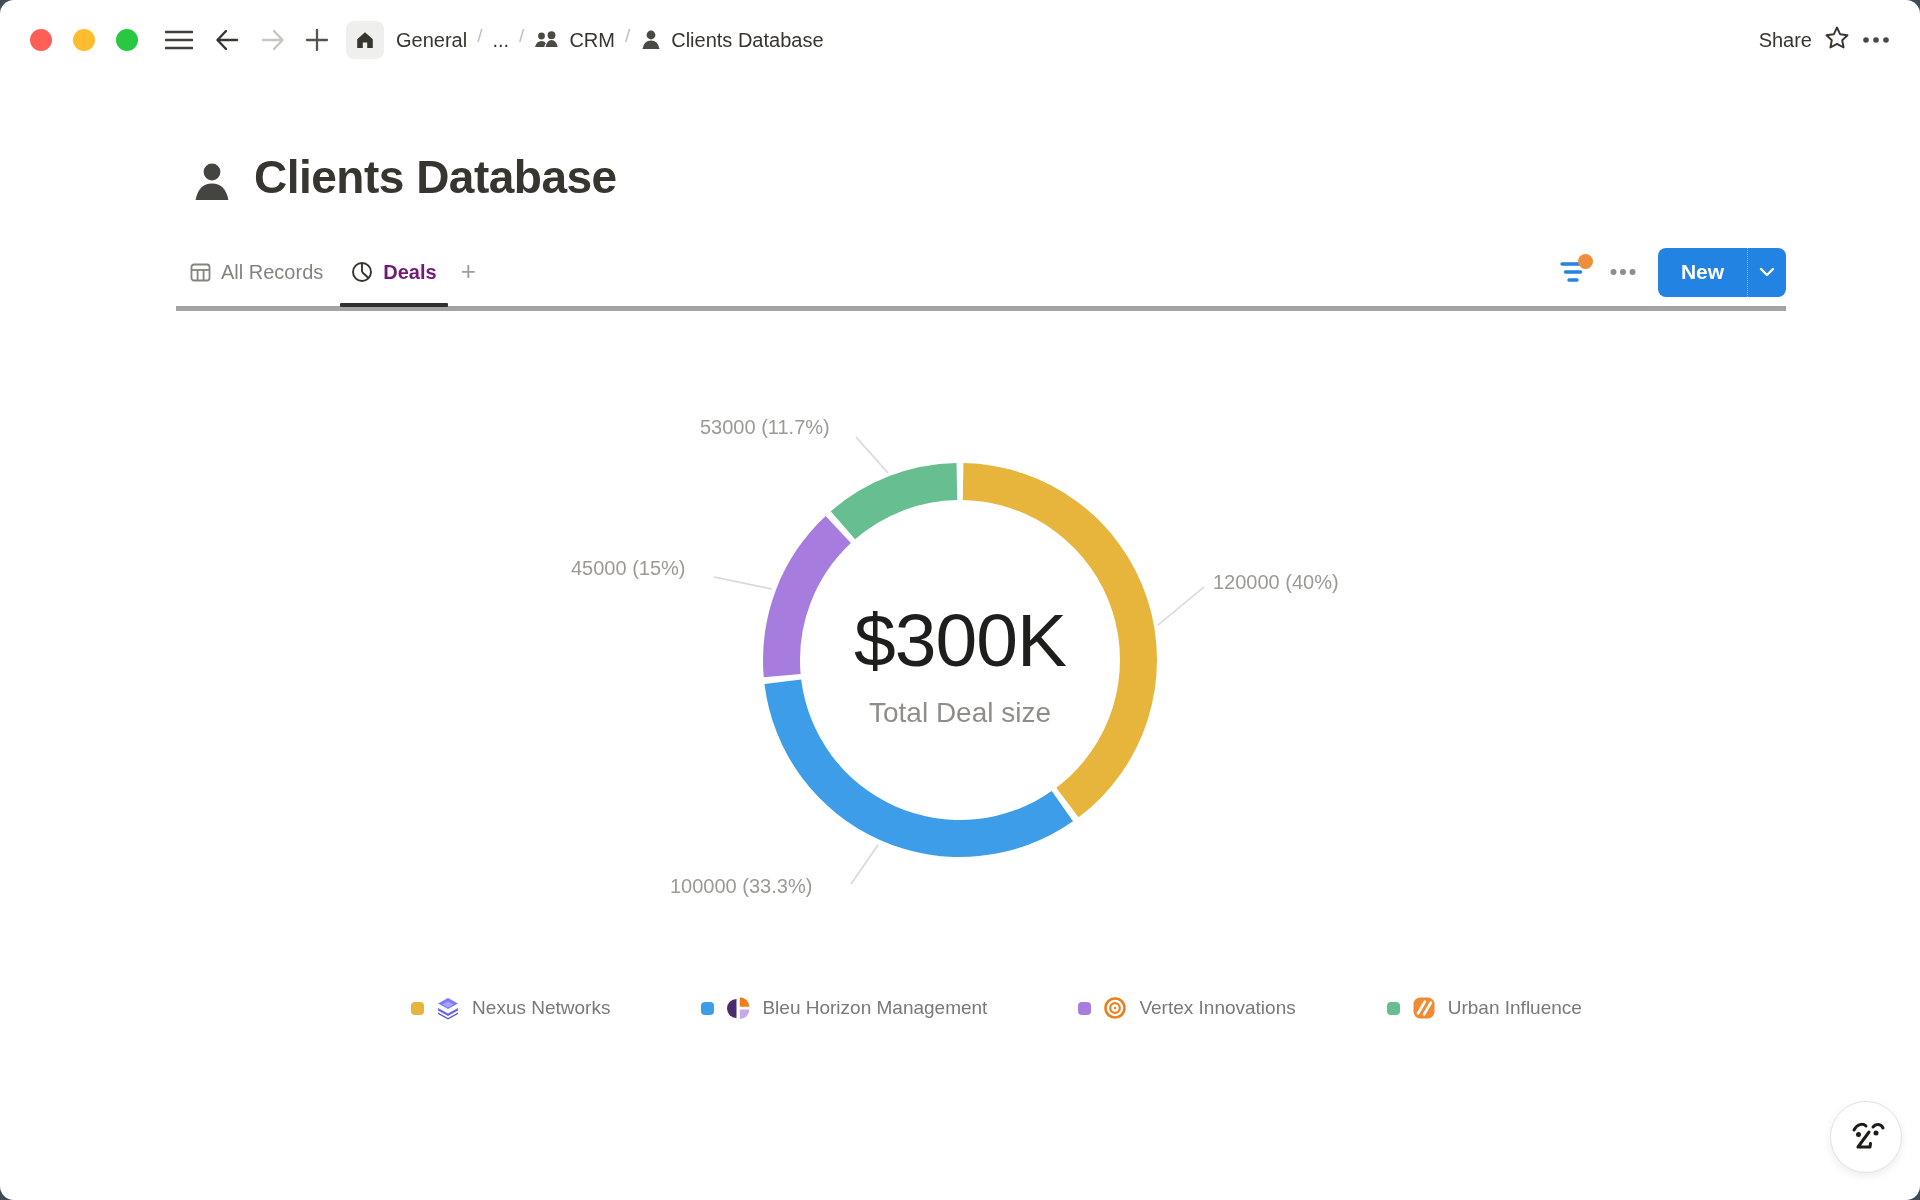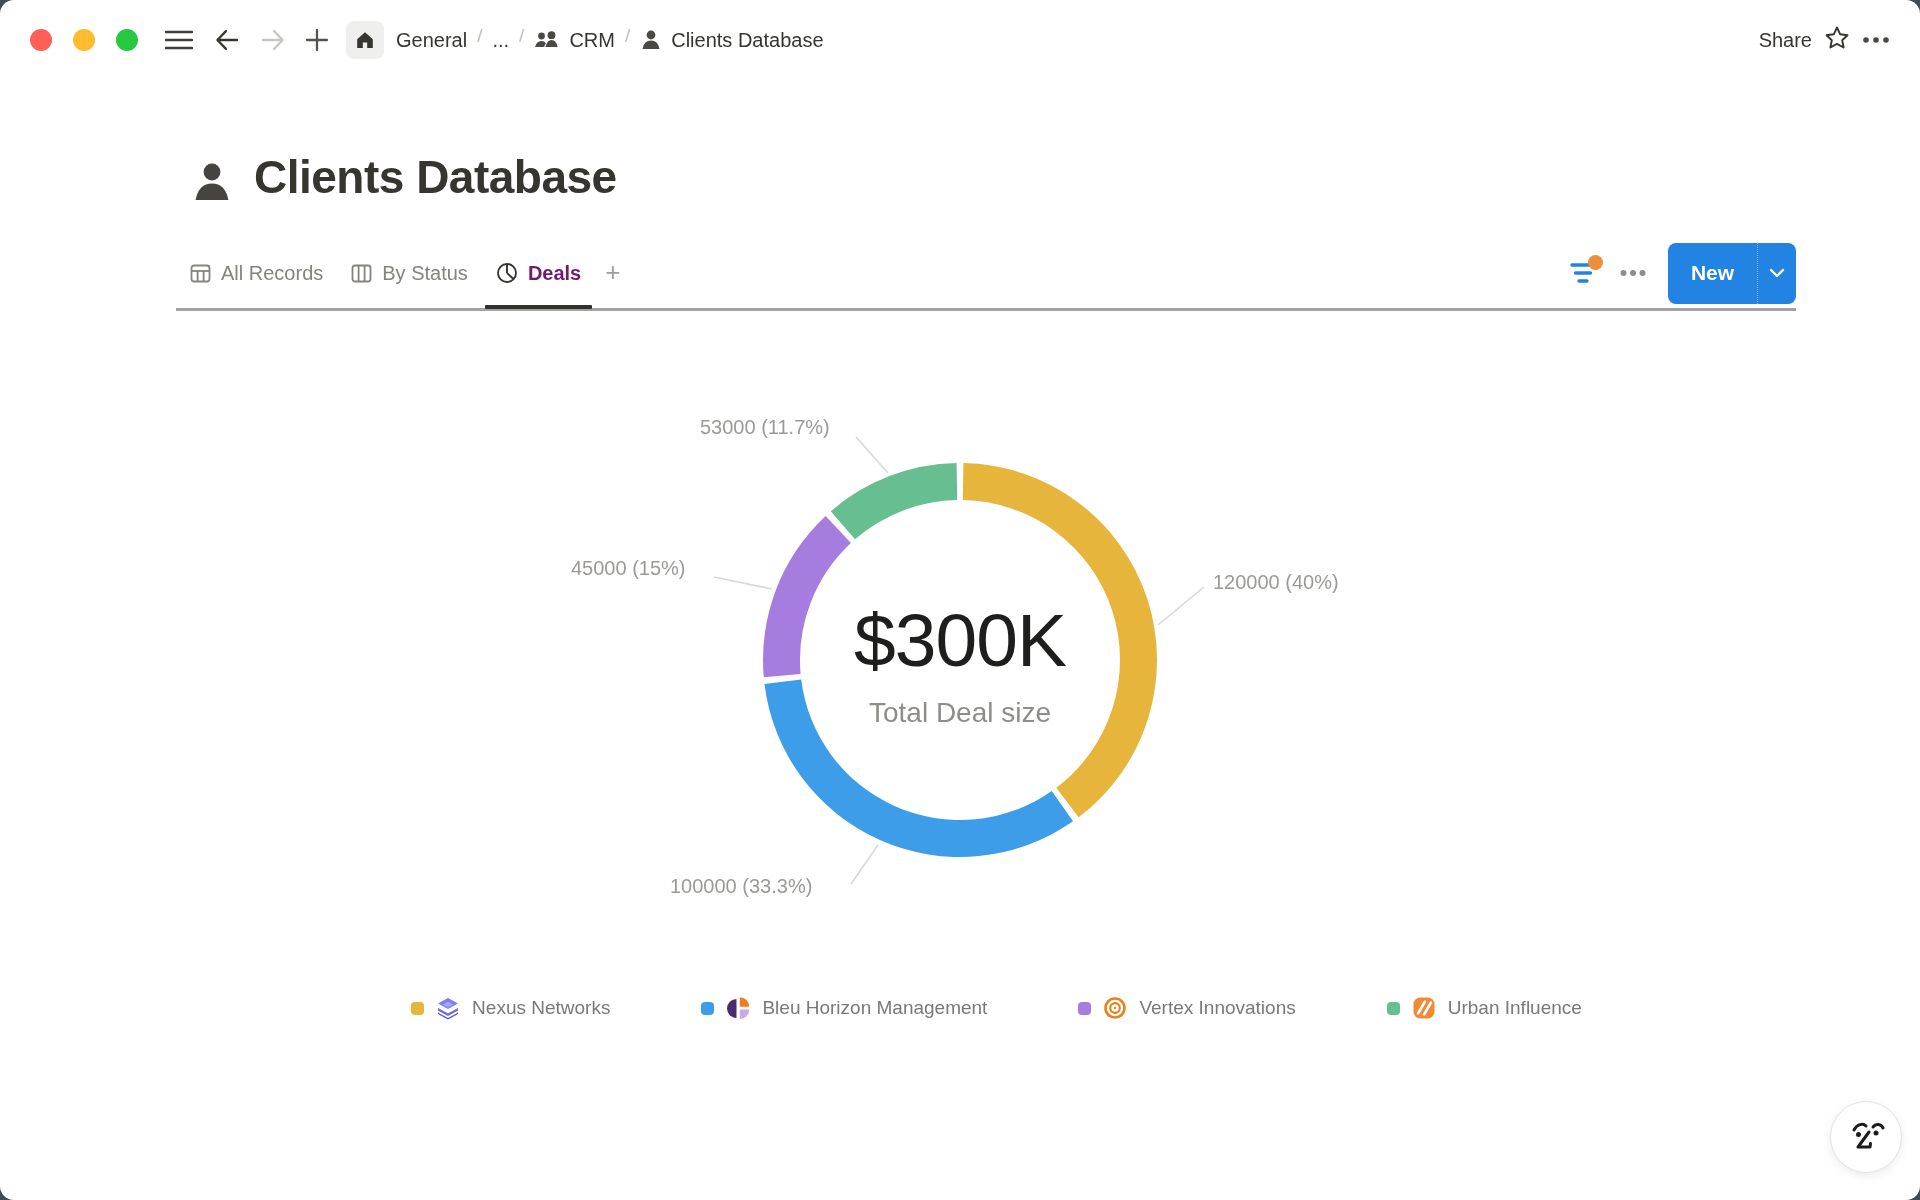--- a/index.html
+++ b/index.html
@@ -15,29 +15,29 @@
   .crumb{display:flex;align-items:center;gap:9px;padding:4px 6px;border-radius:6px;cursor:default;}
   .crumb-sep{color:#C1BFBB;margin:0 4px;font-size:19px;}
   .topbar-right{margin-left:auto;display:flex;align-items:center;gap:12px;}
   .share{font-size:20px;color:#37352F;}
 
   
   .title-row{position:absolute;left:190px;top:150px;display:flex;align-items:flex-end;gap:20px;}
   .title-row h1{margin:0;font-size:46px;font-weight:700;color:#37352F;letter-spacing:-0.5px;line-height:1.2;}
 
   
-  .tabs-row{position:absolute;left:176px;right:124px;top:238px;height:73px;border-bottom:3px solid #a3a3a3;display:flex;align-items:center;box-sizing:border-box;}
+  .tabs-row{position:absolute;left:176px;right:134px;top:238px;height:73px;border-bottom:5px solid #a3a3a3;display:flex;align-items:center;box-sizing:border-box;}
   .tab{display:flex;align-items:center;gap:10px;padding:0 14px;height:100%;font-size:20px;color:#85837D;position:relative;cursor:pointer;}
   .tab.active{color:#701a75;font-weight:700;}
   .tab.active:after{content:"";position:absolute;left:3px;right:3px;bottom:-1px;height:4px;background:#32302C;border-radius:1px;}
   .add-view{font-size:26px;color:#9F9D98;padding:0 10px;margin-top:-2px;}
   .view-ctrls{margin-left:auto;display:flex;align-items:center;gap:22px;}
   .filter-wrap{position:relative;width:28px;height:26px;}
   .filter-dot{position:absolute;right:-5px;top:-5px;width:15px;height:15px;border-radius:50%;}
-  .new-btn{width:128px;height:61px;border-radius:8px;background:#2383E2;color:#fff;display:flex;align-items:center;border:none;padding:0;cursor:pointer;}
+  .new-btn{width:128px;height:49px;border-radius:8px;background:#2383E2;color:#fff;display:flex;align-items:center;border:none;padding:0;cursor:pointer;}
   .new-btn .lbl{flex:1;text-align:center;font-size:21px;font-weight:600;font-family:"Liberation Sans",sans-serif;}
   .new-btn .split{width:0;height:100%;border-left:1px dotted rgba(255,255,255,.45);}
   .new-btn .chev{width:38px;display:flex;align-items:center;justify-content:center;}
 
   
   .donut-svg{position:absolute;left:750px;top:450px;}
   .leader-svg{position:absolute;inset:0;pointer-events:none;}
   .center-text{position:absolute;left:760px;top:597px;width:400px;text-align:center;}
   .center-text .big{font-size:75px;font-weight:500;color:#1E1E1C;letter-spacing:-1px;}
   .center-text .sub{margin-top:14px;font-size:28px;color:#8F8D89;}
@@ -170,30 +170,20 @@
       <svg width="21" height="21" viewBox="0 0 21 21">
           <g fill="none" stroke="#85837D" stroke-width="1.8">
             <rect x="1.5" y="2.5" width="18" height="16" rx="2.5"></rect>
             <line x1="1.5" y1="8" x2="19.5" y2="8"></line>
             <line x1="7.6" y1="8" x2="7.6" y2="18.5"></line>
             <line x1="13.6" y1="8" x2="13.6" y2="18.5"></line>
           </g>
         </svg>
       <span>All Records</span>
     </div>
-    <div class="tab">
-      <svg width="21" height="21" viewBox="0 0 21 21">
-          <g fill="none" stroke="#85837D" stroke-width="1.8">
-            <rect x="1.5" y="2.5" width="18" height="16" rx="2.5"></rect>
-            <line x1="7.6" y1="2.5" x2="7.6" y2="18.5"></line>
-            <line x1="13.6" y1="2.5" x2="13.6" y2="18.5"></line>
-          </g>
-        </svg>
-      <span>By Status</span>
-    </div>
     <div class="tab active">
       <svg width="22" height="22" viewBox="0 0 22 22">
           <g fill="none" stroke="#37352F" stroke-width="1.9">
             <circle cx="11" cy="11" r="9"></circle>
             <line x1="11" y1="11" x2="11" y2="2"></line>
             <line x1="11" y1="11" x2="17.5" y2="17"></line>
           </g>
         </svg>
       <span>Deals</span>
     </div>

